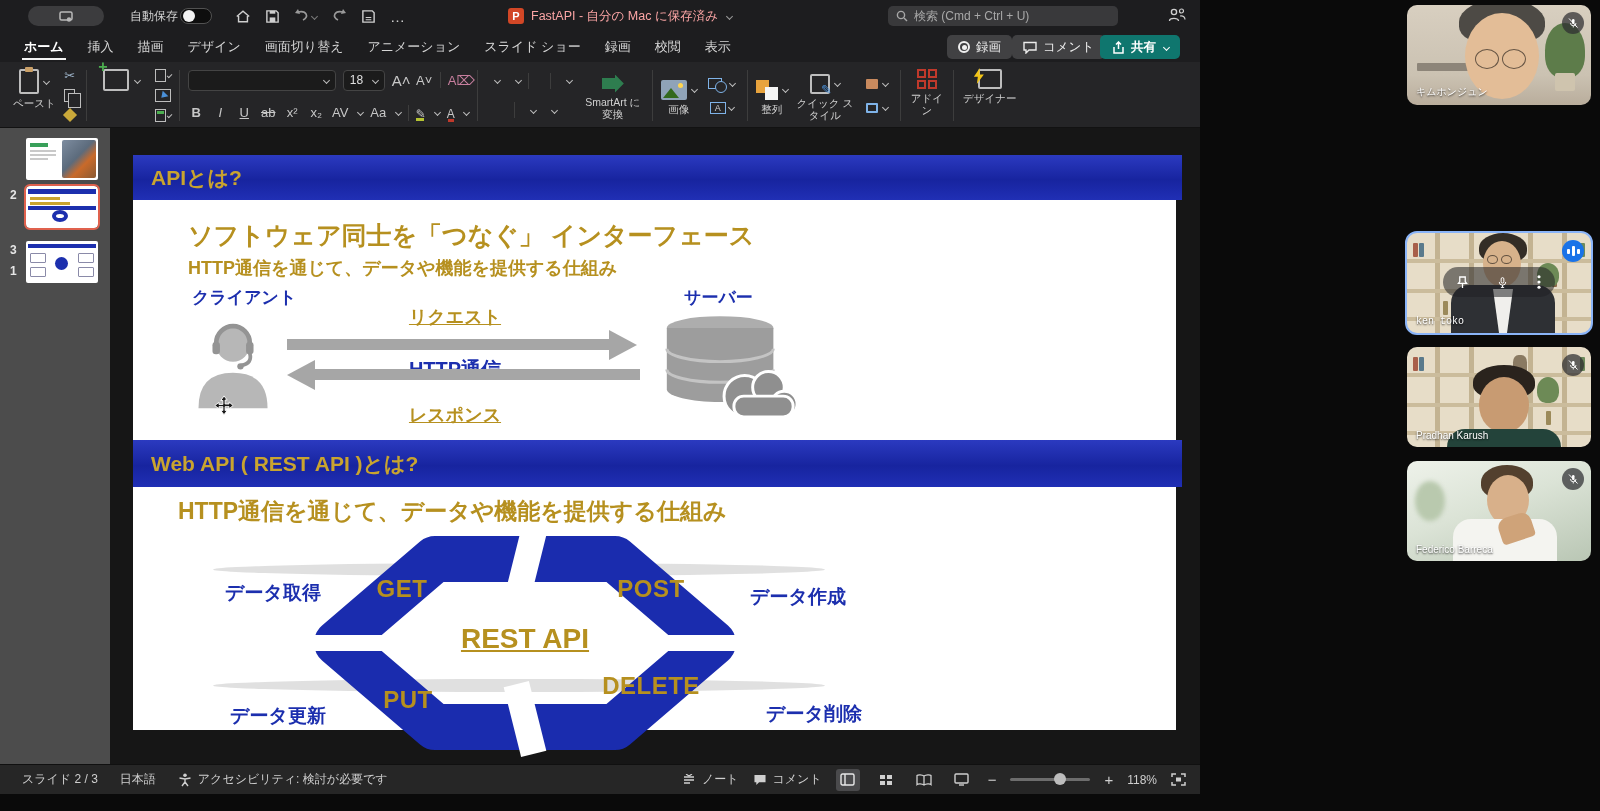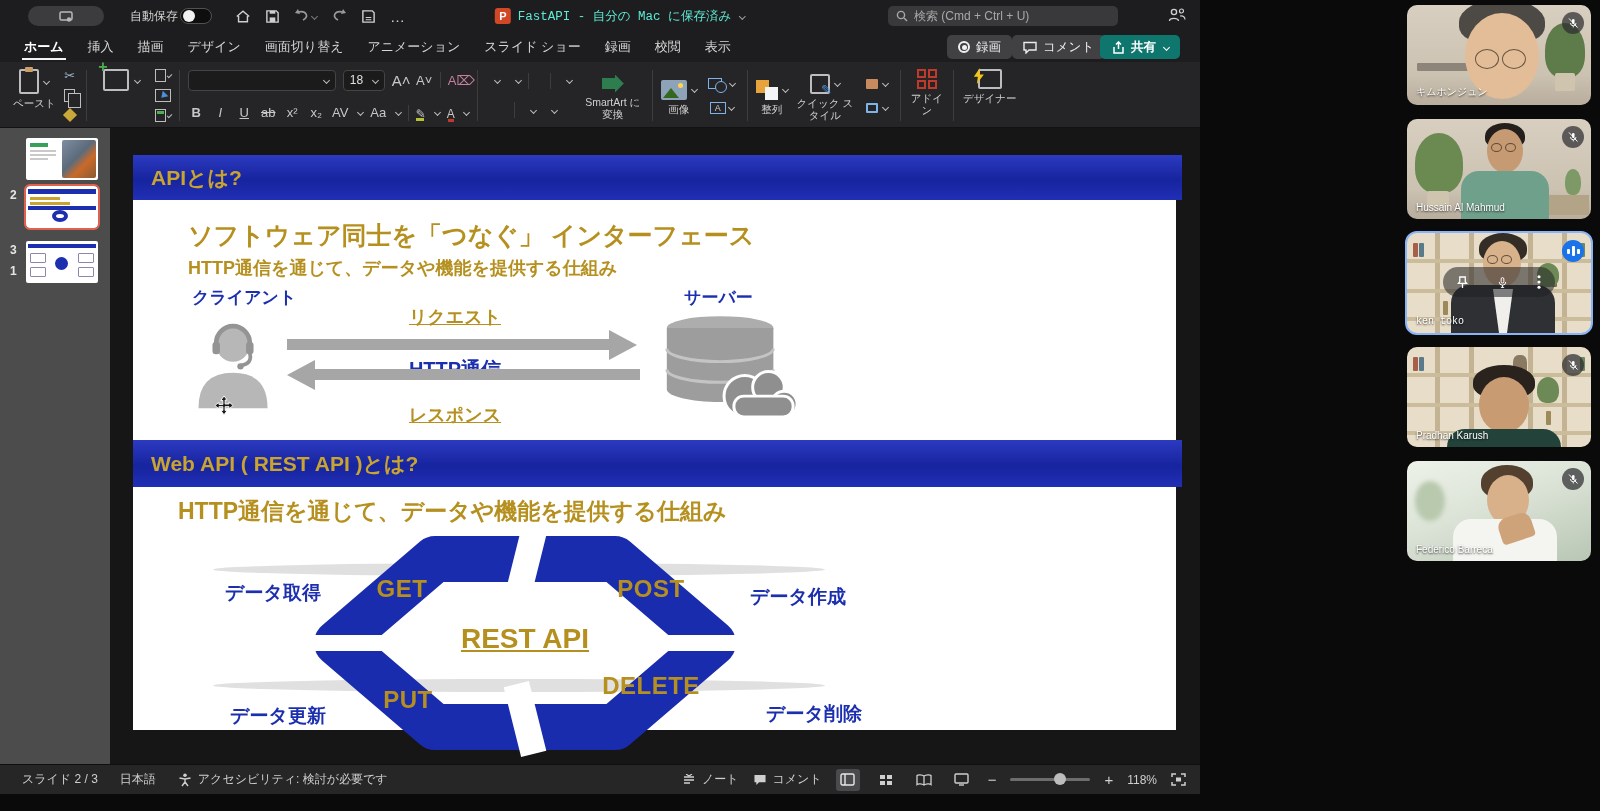--- a/index.html
+++ b/index.html
@@ -12,21 +12,21 @@
   
   .titlebar { position:absolute; left:0; top:0; right:0; height:32px; background:#1d1d1f; }
   .win-pill { position:absolute; left:28px; top:6px; width:76px; height:20px; background:#3c3c3e; border-radius:10px; display:flex; align-items:center; justify-content:center; }
   .autosave { position:absolute; left:130px; top:0; height:32px; display:flex; align-items:center; gap:2px; color:#d2d2d2; font-size:12px; }
   .toggle { width:32px; height:16px; border-radius:8px; background:#0e0e0e; border:1px solid #525252; position:relative; }
   .toggle .knob { position:absolute; left:2px; top:1px; width:12px; height:12px; border-radius:50%; background:#f2f2f2; }
   .tb-icons { position:absolute; left:235px; top:0; height:32px; display:flex; align-items:center; gap:14px; color:#cfcfcf; }
   .tb-icons svg { display:block; }
   .doc-title { position:absolute; left:620px; top:0; height:32px; transform:translateX(-50%); display:flex; align-items:center; gap:7px; }
   .ppt-logo { width:16px; height:16px; background:#d24726; border-radius:3px; color:#fff; font-size:11px; font-weight:bold; display:flex; align-items:center; justify-content:center; }
-  .doc-title .t { color:#5eead4; font-size:12.5px;font-family:Liberation Mono, monospace; }
+  .doc-title .t { color:#fca5a5; font-size:12.5px; }
   .searchbox { position:absolute; left:888px; top:6px; width:230px; height:20px; background:#39393b; border-radius:5px; display:flex; align-items:center; gap:6px; padding:0 8px; color:#a8a8a8; font-size:12px; }
   .people-ic { position:absolute; right:14px; top:7px; color:#cfcfcf; }
 
   
   .tabsrow { position:absolute; left:0; top:32px; right:0; height:30px; background:#1d1d1f; }
   .tabs { position:absolute; left:12px; top:0; height:30px; display:flex; }
   .tab { padding:0 12px; height:30px; line-height:30px; color:#d6d6d6; font-size:13px; position:relative; cursor:default; }
   .tab.active { color:#fff; font-weight:bold; }
   .tab.active::after { content:""; position:absolute; left:10px; right:10px; bottom:2px; height:2px; background:#f4f4f4; }
   .pill { position:absolute; top:3px; height:24px; border-radius:5px; background:#414143; color:#ececec; font-size:12.5px; display:flex; align-items:center; gap:6px; padding:0 11px; }
@@ -617,42 +617,20 @@
     <div class="micoff">
       <svg width="12" height="12" viewBox="0 0 24 24">
           <rect x="10" y="4" width="5" height="10" rx="2.5" fill="#fff"></rect>
           <path d="M7 12 a5.5 5.5 0 0 0 11 0 M12.5 17.5 V21" stroke="#fff" stroke-width="1.8" fill="none"></path>
           <path d="M4 3 L21 21" stroke="#fff" stroke-width="2"></path>
         </svg>
     </div>
     <span class="name">キムホンジュン</span>
   </div>
 
-  <div class="tile" style="top:119px;">
-    <div class="bg-beige"></div>
-    <div class="plant" style="left:8px;top:14px;width:48px;height:60px;background:#6a8a52;"></div>
-    <div class="pot" style="left:20px;top:72px;width:22px;height:20px;"></div>
-    <div class="plant" style="right:10px;top:50px;width:16px;height:26px;background:#7d9a66;"></div>
-    <div style="position:absolute;right:2px;top:76px;width:48px;height:20px;background:#b3a astronomical88;background:#b3a488;"></div>
-    <div class="hair" style="left:78px;top:4px;width:40px;height:26px;background:#241f1c;"></div>
-    <div class="head" style="left:80px;top:10px;width:36px;height:44px;background:#c69a72;"></div>
-    <div class="glasses" style="left:84px;top:24px;">
-        <i></i>
-        <i></i>
-      </div>
-    <div class="bodysh" style="left:54px;top:52px;width:88px;height:48px;background:#6fa08b;"></div>
-    <div class="micoff">
-      <svg width="12" height="12" viewBox="0 0 24 24">
-          <rect x="10" y="4" width="5" height="10" rx="2.5" fill="#fff"></rect>
-          <path d="M7 12 a5.5 5.5 0 0 0 11 0 M12.5 17.5 V21" stroke="#fff" stroke-width="1.8" fill="none"></path>
-          <path d="M4 3 L21 21" stroke="#fff" stroke-width="2"></path>
-        </svg>
-    </div>
-    <span class="name">Hussain Al Mahmud</span>
-  </div>
 
   <div class="tile speaking" style="top:233px;">
     <div class="bg-shelf"></div>
     <div class="shelf-line-v" style="left:28px;"></div>
       <div class="shelf-line-v" style="left:62px;"></div>
       <div class="shelf-line-v" style="right:58px;"></div>
       <div class="shelf-line-v" style="right:24px;"></div>
     <div class="shelf-line-h" style="top:26px;"></div>
       <div class="shelf-line-h" style="top:56px;"></div>
       <div class="shelf-line-h" style="top:84px;"></div>

